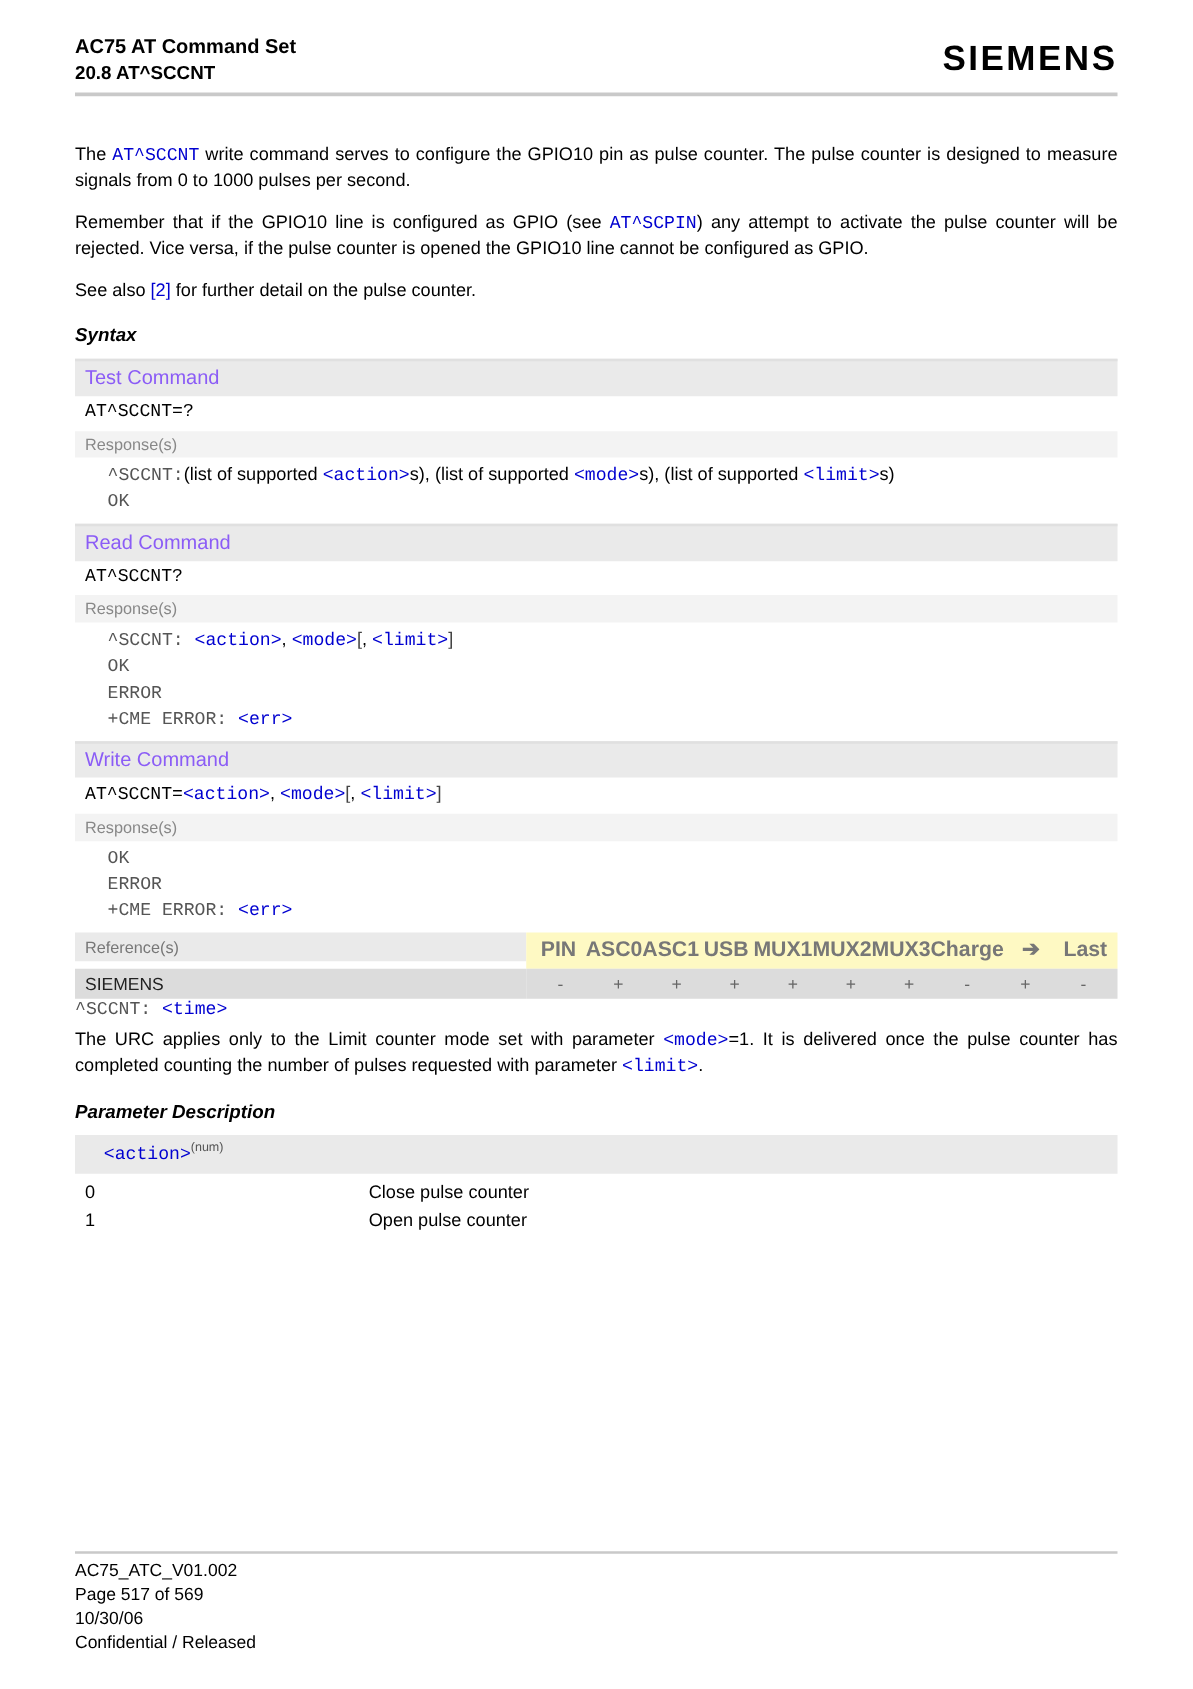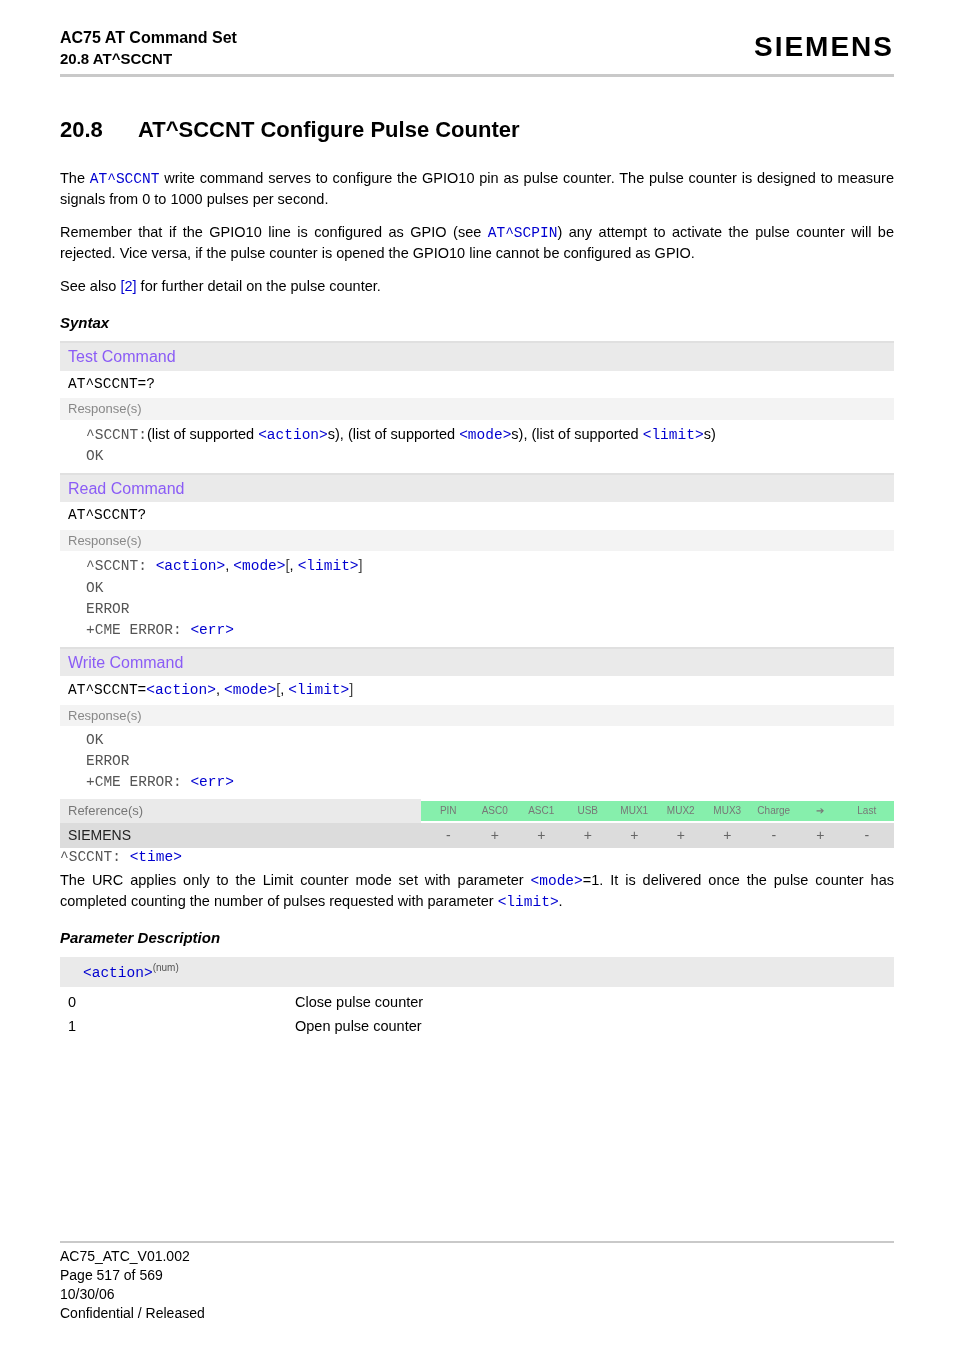--- a/index.html
+++ b/index.html
@@ -88,37 +88,38 @@
     font-family: "Courier New", monospace;
     color: #555;
     line-height: 1.45;
     margin-left: 18px;
   }
   .plain-text { font-family: Arial, Helvetica, sans-serif; color: #000; }
   .bracket { color: #444; font-family: Arial, Helvetica, sans-serif; }
 
   .ref-row {
     display: flex;
-    align-items: center;
+    align-items: flex-start;
     margin-top: 2px;
   }
   .ref-left {
     flex: 0 0 345px;
     background: #eaeaea;
     color: #777;
     font-size: 13px;
     padding: 3px 8px;
   }
   .ref-right-h {
     flex: 1;
-    background: #86efac;
+    background: #fef9c3;
     color: #777;
-    font-size: 10px;
+    font-size: 17px;
     padding: 3px 4px;
     display: flex;
+    font-weight: bold;
   }
   .tab-col { flex: 1; text-align: center; }
   .ref-data-row { display: flex; align-items: center; }
   .ref-data-left {
     flex: 0 0 345px;
     padding: 3px 8px;
     background: #dcdcdc;
     font-size: 14px;
     color: #222;
   }
@@ -173,23 +174,20 @@
 
   <div class="header">
     <div class="header-left">
       <div>AC75 AT Command Set</div>
       <div class="sub">20.8 AT^SCCNT</div>
     </div>
     <div class="header-right">SIEMENS</div>
   </div>
   <hr class="hr-thick">
 
-  <h1 class="section-title">
-    <span class="secnum">20.8</span><span>AT^SCCNT   Configure Pulse Counter</span>
-  </h1>
 
   <p>
     <span>The </span><span class="link-mono">AT^SCCNT</span><span> write command serves to configure the GPIO10 pin as pulse counter. The pulse counter is designed to measure signals from 0 to 1000 pulses per second.</span>
   </p>
 
   <p>
     <span>Remember that if the GPIO10 line is configured as GPIO (see </span><span class="link-mono">AT^SCPIN</span><span>) any attempt to activate the pulse counter will be rejected. Vice versa, if the pulse counter is opened the GPIO10 line cannot be configured as GPIO.</span>
   </p>
 
   <p>

